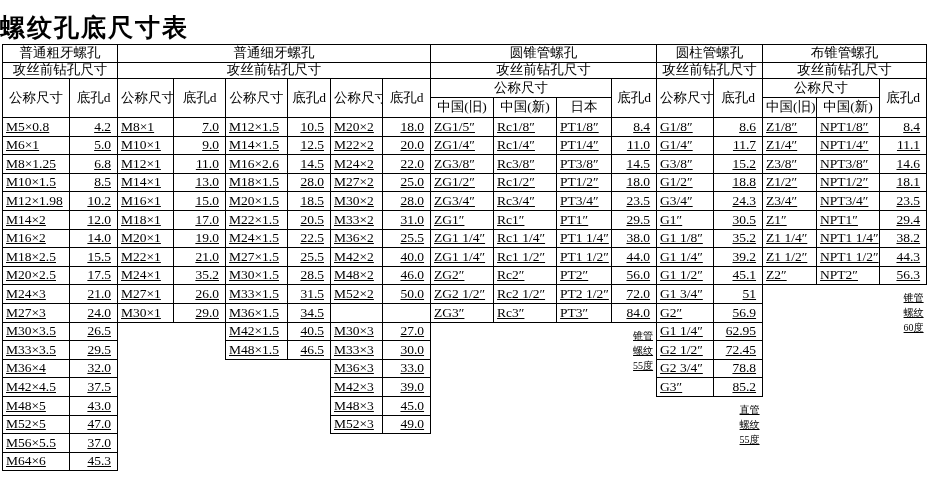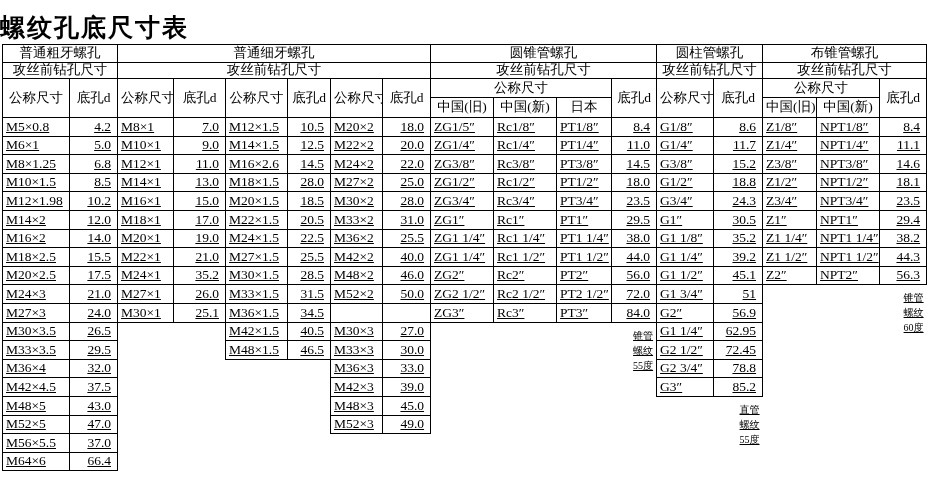--- a/index.html
+++ b/index.html
@@ -305,21 +305,21 @@
         <td class="c n">G1 3/4″</td>
         <td class="c v">51</td>
         <td colspan="3" rowspan="3" class="x note">锥管
 螺纹
 60度</td>
       </tr>
       <tr>
         <td class="c n">M27×3</td>
         <td class="c v">24.0</td>
         <td class="c n">M30×1</td>
-        <td class="c v">25.1</td>
+        <td class="c v">29.0</td>
         <td class="c n">M36×1.5</td>
         <td class="c v">34.5</td>
         <td class="c e"></td>
         <td class="c e"></td>
         <td class="c n">ZG3″</td>
         <td class="c n">Rc3″</td>
         <td class="c n">PT3″</td>
         <td class="c v">84.0</td>
         <td class="c n">G2″</td>
         <td class="c v">56.9</td>
@@ -382,17 +382,17 @@
         <td class="c n">M52×3</td>
         <td class="c v">49.0</td>
       </tr>
       <tr>
         <td class="c n">M56×5.5</td>
         <td class="c v">37.0</td>
         <td colspan="2" rowspan="2" class="x"></td>
       </tr>
       <tr>
         <td class="c n">M64×6</td>
-        <td class="c v">66.4</td>
+        <td class="c v">45.3</td>
         <td colspan="2" class="x"></td>
       </tr>
     </tbody>
 </table>
 
 </body></html>

